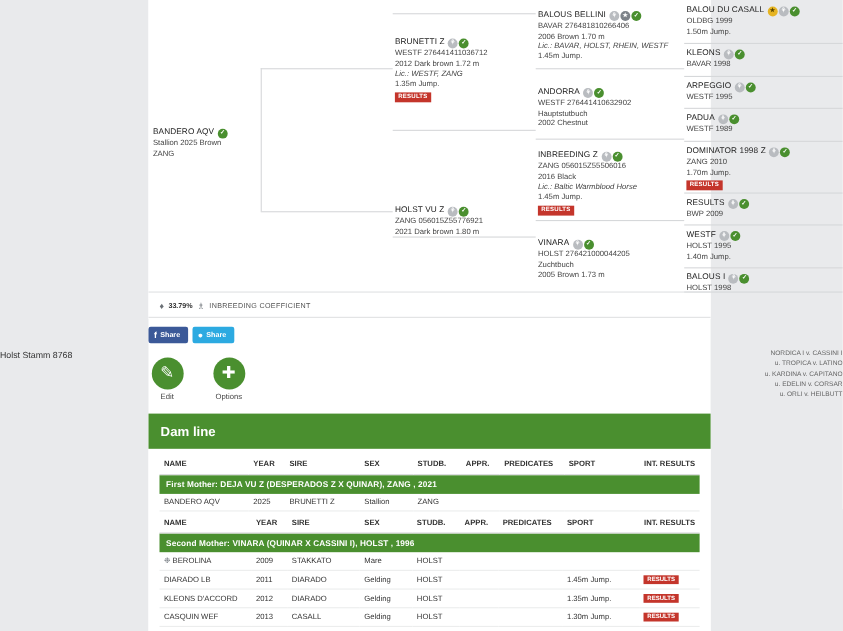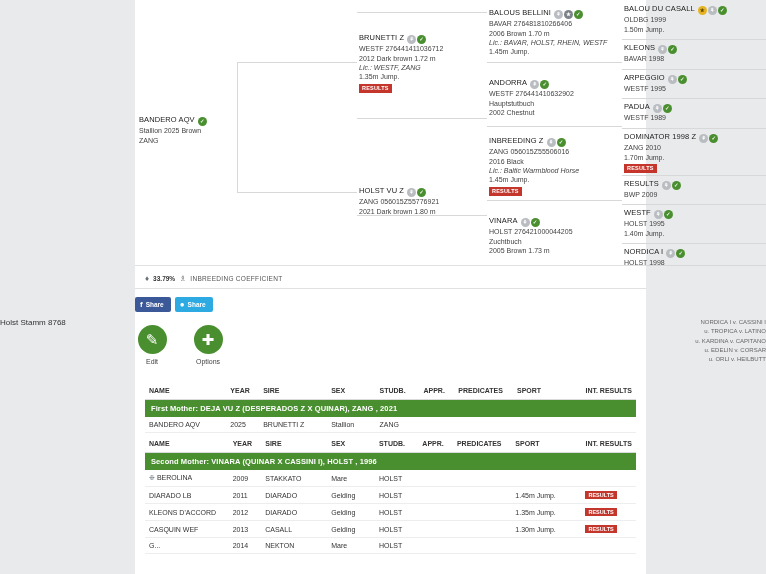--- a/index.html
+++ b/index.html
@@ -301,21 +301,21 @@
       <div class="ped-line">BWP 2009</div>
     </div>
 
     <div class="ped-node" style="left:489px; top:208px; width:125px;">
       <span class="ped-name">WESTF</span><span class="badges"><span class="b gray">⚘</span><span class="b green">✓</span></span>
       <div class="ped-line">HOLST 1995</div>
       <div class="ped-line">1.40m Jump.</div>
     </div>
 
     <div class="ped-node" style="left:489px; top:247px; width:125px;">
-      <span class="ped-name">NORDICA I</span><span class="badges"><span class="b gray">⚘</span><span class="b green">✓</span></span>
+      <span class="ped-name">BALOUS I</span><span class="badges"><span class="b gray">⚘</span><span class="b green">✓</span></span>
       <div class="ped-line">HOLST 1998</div>
     </div>
 
     <div class="divider hline" style="left:487px; top:39px; width:155px;"></div>
     <div class="divider hline" style="left:487px; top:69px; width:155px;"></div>
     <div class="divider hline" style="left:487px; top:98px; width:155px;"></div>
     <div class="divider hline" style="left:487px; top:128px; width:155px;"></div>
     <div class="divider hline" style="left:487px; top:175px; width:155px;"></div>
     <div class="divider hline" style="left:487px; top:204px; width:155px;"></div>
     <div class="divider hline" style="left:487px; top:243px; width:155px;"></div>
@@ -360,20 +360,21 @@
 
 <div class="anc-list">
   <div>NORDICA I v. CASSINI I</div>
   <div>u. TROPICA v. LATINO</div>
   <div>u. KARDINA v. CAPITANO</div>
   <div>u. EDELIN v. CORSAR</div>
   <div>u. ORLI v. HEILBUTT</div>
 </div>
 
 <div class="damline">
+  <div class="dam-header">Dam line</div>
   <div class="table-wrap">
 
     <table>
       <tbody>
         <tr class="mother-bar">
           <td colspan="9">First Mother: DEJA VU Z (DESPERADOS Z X QUINAR), ZANG , 2021</td>
         </tr>
       </tbody>
       <thead class="cols">
         <tr>

